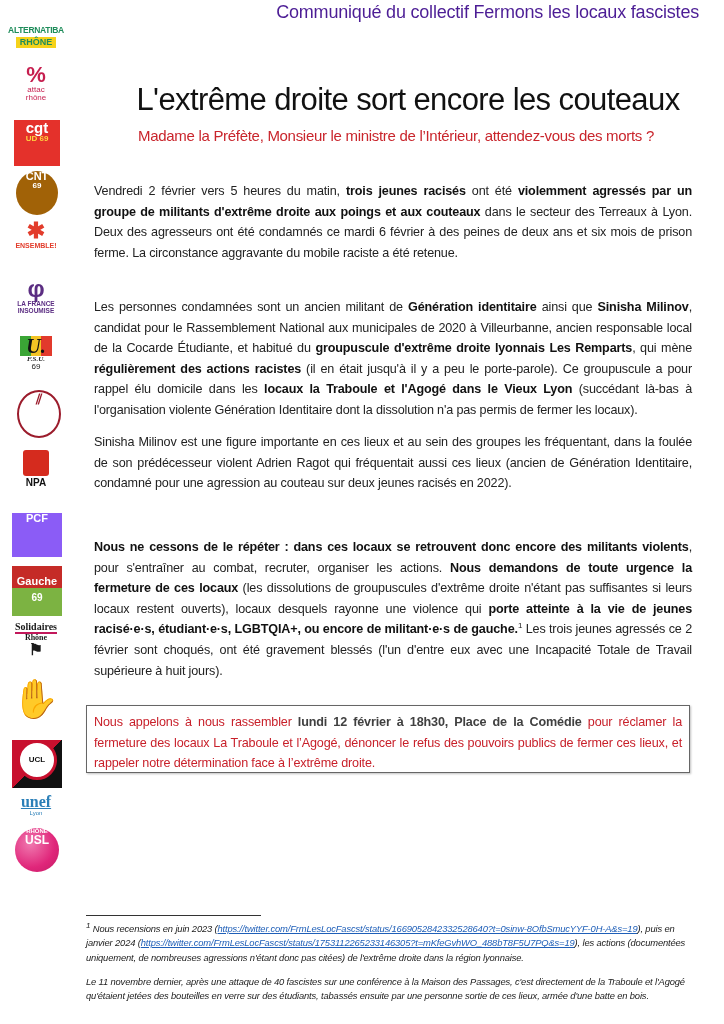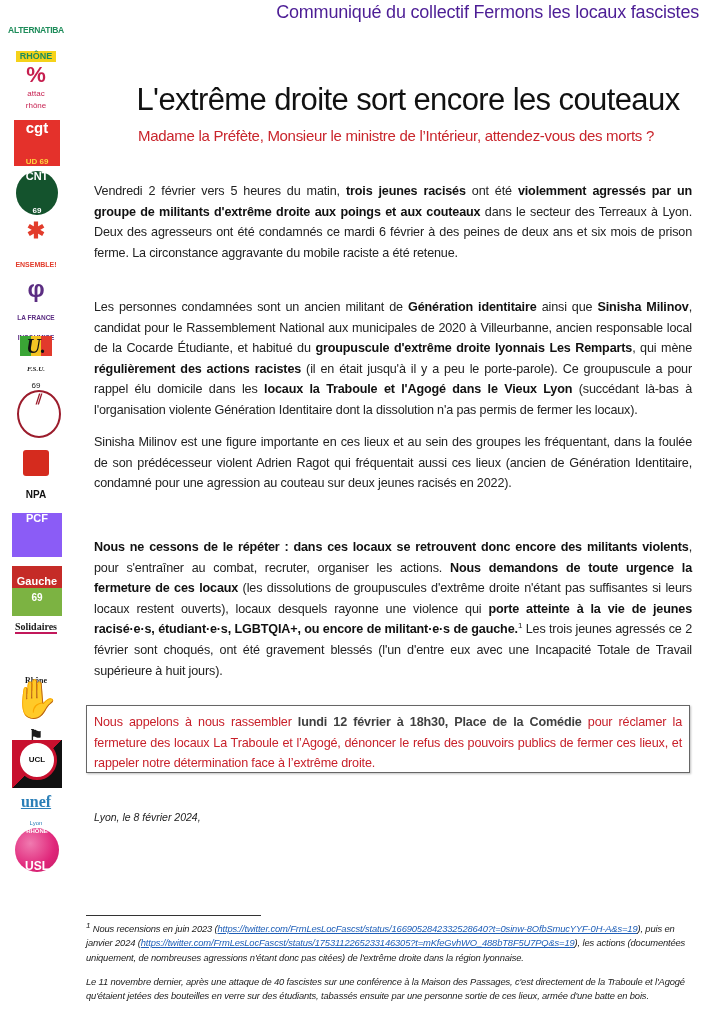--- a/index.html
+++ b/index.html
@@ -1,19 +1,19 @@
 <!DOCTYPE html>
 <html><head>
   <meta charset="utf-8">
   <style>
     html, body { margin:0; padding:0; background:#ffffff; }
     body { width:724px; height:1024px; position:relative; overflow:hidden;
       font-family:"Liberation Sans", sans-serif; color:#1a1a1a; }
     .logos { position:absolute; left:6px; top:20px; width:60px; }
-    .logo { position:absolute; left:0; width:60px; display:flex; flex-direction:column; align-items:center; justify-content:space-between; text-align:center; font-weight:bold; line-height:1; }
+    .logo { position:absolute; left:0; width:60px; display:flex; flex-direction:column; align-items:center; justify-content:flex-start; text-align:center; font-weight:bold; line-height:1; }
     .header-right { position:absolute; right:25px; top:2px; font-size:18px; color:#4c1d95; letter-spacing:-0.2px; }
     .title { position:absolute; left:98px; top:70px; width:596px; text-align:center; font-size:31px; color:#111; letter-spacing:-0.6px; }
     .subtitle { position:absolute; left:98px; top:127px; width:596px; text-align:center; font-size:15px; color:#c9252c; letter-spacing:-0.3px; }
     .p { position:absolute; left:94px; width:598px; font-size:12.6px; line-height:20.6px; text-align:justify; color:#222; letter-spacing:-0.15px; }
     .p b { font-weight:bold; color:#111; }
     .callout { position:absolute; left:86px; top:705px; width:602px; height:66px; border:1px solid #666; box-shadow:1px 1px 2px rgba(0,0,0,0.25); }
     .callout .p { position:static; margin:6px 0 0 7px; width:588px; color:#c8202a; }
     .callout .p b { color:#404040; }
     .sig { position:absolute; left:94px; top:809px; font-size:10.5px; font-style:italic; line-height:17px; color:#222; }
     .sig u { text-decoration:underline; }
@@ -32,21 +32,21 @@
   </div>
   <div class="logo" style="top:44px;height:46px;">
     <span style="font-size:22px;color:#c61f4f;">%</span>
     <span style="font-size:8px;color:#c61f4f;font-weight:normal;">attac</span>
     <span style="font-size:8px;color:#c61f4f;font-weight:normal;">rhône</span>
   </div>
   <div class="logo" style="top:100px;height:46px;left:8px;width:46px;background:#e4312b;color:#fff;">
     <span style="font-size:15px;">cgt</span>
     <span style="font-size:8px;color:#ffd23f;">UD 69</span>
   </div>
-  <div class="logo" style="top:151px;height:44px;left:10px;width:42px;border-radius:50%;background:#14532d;color:#fff;">
+  <div class="logo" style="top:151px;height:44px;left:10px;width:42px;border-radius:50%;background:#a16207;color:#fff;">
     <span style="font-size:11px;">CNT</span>
     <span style="font-size:8px;">69</span>
   </div>
   <div class="logo" style="top:200px;height:48px;">
     <span style="font-size:22px;color:#e23c2b;">✱</span>
     <span style="font-size:7px;color:#e23c2b;">ENSEMBLE!</span>
   </div>
   <div class="logo" style="top:257px;height:64px;">
     <span style="font-size:24px;color:#5b2d82;">φ</span>
     <span style="font-size:6.5px;color:#5b2d82;">LA FRANCE</span>
@@ -64,21 +64,21 @@
     <span style="width:26px;height:26px;background:#d52b1e;border-radius:3px;display:block;"></span>
     <span style="font-size:10px;color:#111;margin-top:2px;">NPA</span>
   </div>
   <div class="logo" style="top:493px;height:44px;left:6px;width:50px;background:#8b5cf6;color:#fff;">
     <span style="font-size:11px;">PCF</span>
   </div>
   <div class="logo" style="top:546px;height:50px;left:6px;width:50px;">
     <span style="display:block;width:50px;height:22px;background:#c52b27;color:#fff;font-size:11px;line-height:30px;">Gauche</span>
     <span style="display:block;width:50px;height:28px;background:#7cb342;color:#fff;font-size:10px;line-height:20px;">69</span>
   </div>
-  <div class="logo" style="top:602px;height:52px;gap:43px;">
+  <div class="logo" style="top:602px;height:52px;">
     <span style="font-size:10px;font-family:'Liberation Serif',serif;border-bottom:2px solid #c2185b;">Solidaires</span>
     <span style="font-size:8px;font-family:'Liberation Serif',serif;">Rhône</span>
     <span style="font-size:16px;">⚑</span>
   </div>
   <div class="logo" style="top:660px;height:56px;">
     <span style="font-size:38px;color:#f5c518;">✋</span>
   </div>
   <div class="logo" style="top:720px;height:48px;left:6px;width:50px;background:linear-gradient(135deg,#c8102e 50%,#111 50%);">
     <span style="width:34px;height:34px;border-radius:50%;background:#fff;border:3px solid #c8102e;display:flex;align-items:center;justify-content:center;font-size:8px;color:#111;">UCL</span>
   </div>
@@ -99,18 +99,17 @@
 <div class="p" style="top:181px;"><span>Vendredi 2 février vers 5 heures du matin, </span><b>trois jeunes racisés</b><span> ont été </span><b>violemment agressés par un groupe de militants d'extrême droite aux poings et aux couteaux</b><span> dans le secteur des Terreaux à Lyon. Deux des agresseurs ont été condamnés ce mardi 6 février à des peines de deux ans et six mois de prison ferme. La circonstance aggravante du mobile raciste a été retenue.</span></div>
 <div class="p" style="top:297px;"><span>Les personnes condamnées sont un ancien militant de </span><b>Génération identitaire</b><span> ainsi que </span><b>Sinisha Milinov</b><span>, candidat pour le Rassemblement National aux municipales de 2020 à Villeurbanne, ancien responsable local de la Cocarde Étudiante, et habitué du </span><b>groupuscule d'extrême droite lyonnais Les Remparts</b><span>, qui mène </span><b>régulièrement des actions racistes</b><span> (il en était jusqu'à il y a peu le porte-parole). Ce groupuscule a pour rappel élu domicile dans les </span><b>locaux la Traboule et l'Agogé dans le Vieux Lyon</b><span> (succédant là-bas à l'organisation violente Génération Identitaire dont la dissolution n'a pas permis de fermer les locaux).</span></div>
 <div class="p" style="top:432px;"><span>Sinisha Milinov est une figure importante en ces lieux et au sein des groupes les fréquentant, dans la foulée de son prédécesseur violent Adrien Ragot qui fréquentait aussi ces lieux (ancien de Génération Identitaire, condamné pour une agression au couteau sur deux jeunes racisés en 2022).</span></div>
 <div class="p" style="top:537px;"><b>Nous ne cessons de le répéter : dans ces locaux se retrouvent donc encore des militants violents</b><span>, pour s'entraîner au combat, recruter, organiser les actions. </span><b>Nous demandons de toute urgence la fermeture de ces locaux</b><span> (les dissolutions de groupuscules d'extrême droite n'étant pas suffisantes si leurs locaux restent ouverts), locaux desquels rayonne une violence qui </span><b>porte atteinte à la vie de jeunes racisé·e·s, étudiant·e·s, LGBTQIA+, ou encore de militant·e·s de gauche.</b><sup>1</sup><span> Les trois jeunes agressés ce 2 février sont choqués, ont été gravement blessés (l'un d'entre eux avec une Incapacité Totale de Travail supérieure à huit jours).</span></div>
 
 <div class="callout">
   <div class="p"><span>Nous appelons à nous rassembler </span><b>lundi 12 février à 18h30, Place de la Comédie</b><span> pour réclamer la fermeture des locaux La Traboule et l’Agogé, dénoncer le refus des pouvoirs publics de fermer ces lieux, et rappeler notre détermination face à l’extrême droite.</span></div>
 </div>
 
 <div class="sig">
-  <div>Lyon, le 8 février 2024,</div>
 </div>
 
 <div class="fn-line"></div>
 <div class="fn" style="top:922px;"><sup>1</sup><span> Nous recensions en juin 2023 (</span><a>https://twitter.com/FrmLesLocFascst/status/1669052842332528640?t=0sinw-8OfbSmucYYF-0H-A&amp;s=19</a><span>), puis en janvier 2024 (</span><a>https://twitter.com/FrmLesLocFascst/status/1753112265233146305?t=mKfeGvhWO_488bT8F5U7PQ&amp;s=19</a><span>), les actions (documentées uniquement, de nombreuses agressions n'étant donc pas citées) de l'extrême droite dans la région lyonnaise.</span></div>
 <div class="fn" style="top:975px;"><span>Le 11 novembre dernier, après une attaque de 40 fascistes sur une conférence à la Maison des Passages, c'est directement de la Traboule et l'Agogé qu'étaient jetées des bouteilles en verre sur des étudiants, tabassés ensuite par une personne sortie de ces lieux, armée d'une batte en bois.</span></div>
 
 </body></html>

